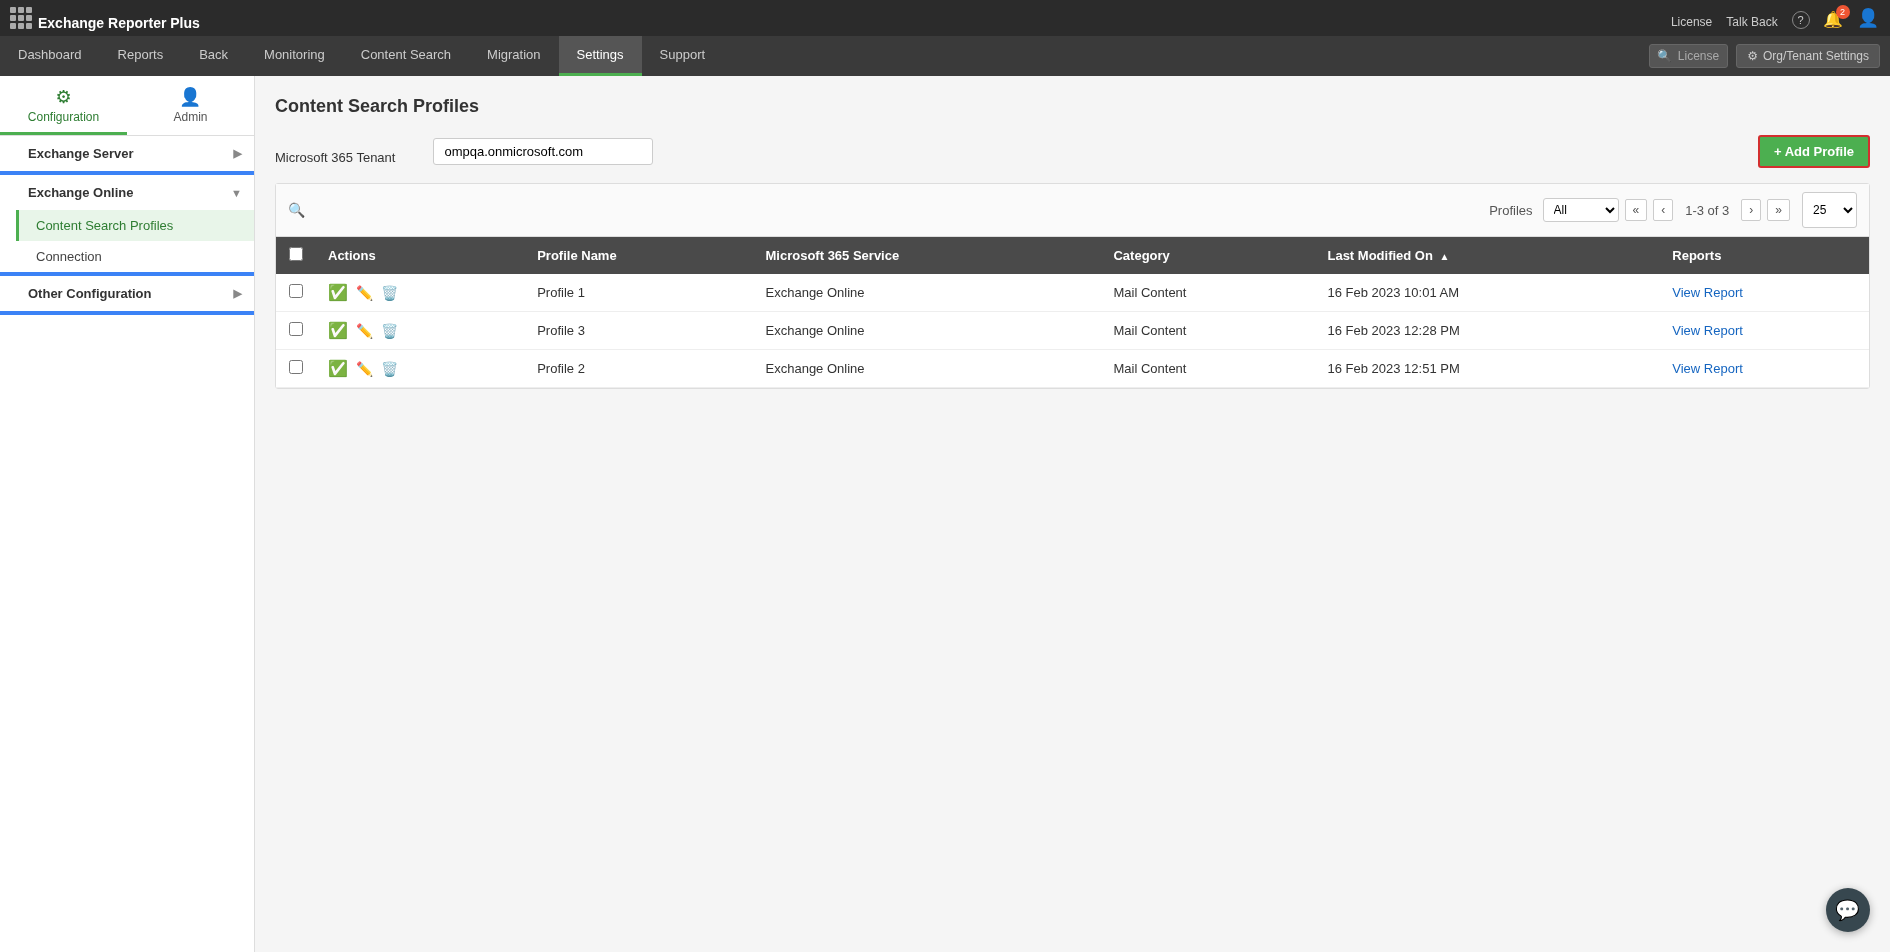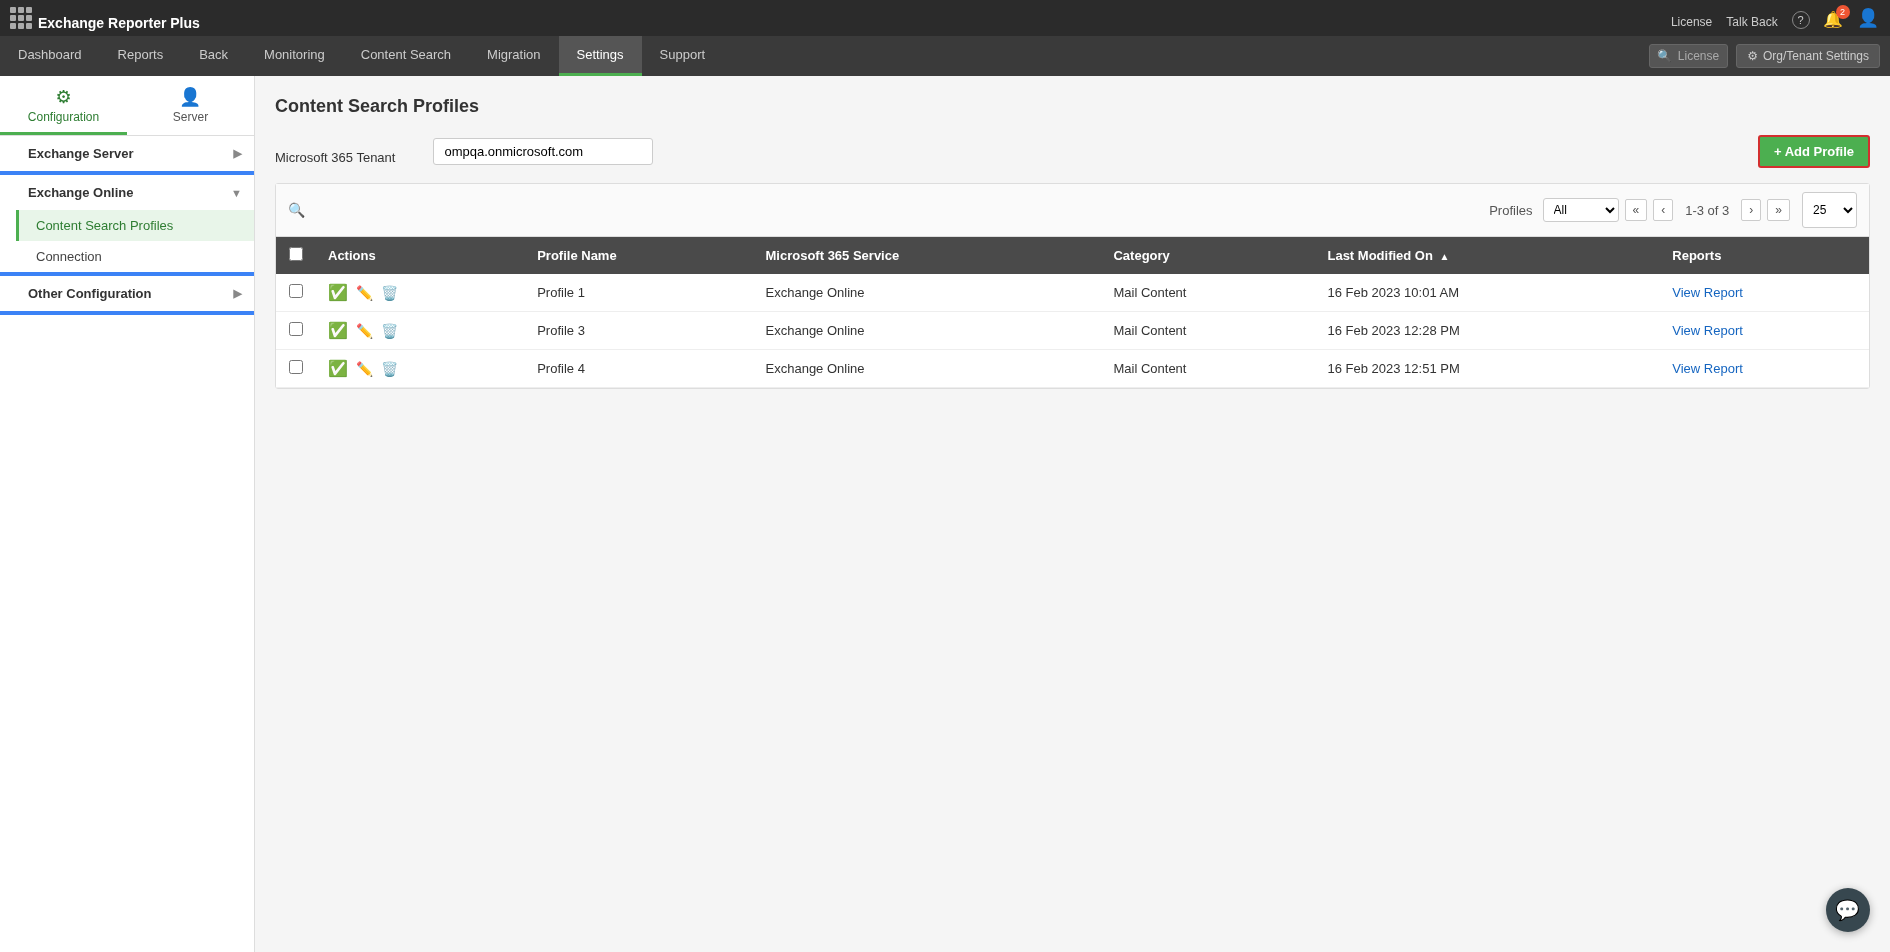--- a/index.html
+++ b/index.html
@@ -314,21 +314,21 @@
 <div class="page-layout">
 
   <div class="sidebar">
     <div class="sidebar-tabs">
       <div class="sidebar-tab active">
         <span class="sidebar-tab-icon">⚙</span>
         <span>Configuration</span>
       </div>
       <div class="sidebar-tab">
         <span class="sidebar-tab-icon">👤</span>
-        <span>Server</span>
+        <span>Admin</span>
       </div>
     </div>
 
     <div class="sidebar-section">
       <div class="sidebar-section-header">
         <span>Exchange Server</span>
         <span class="chevron">▶</span>
       </div>
     </div>
 
@@ -449,21 +449,21 @@
       <td>
         <input type="checkbox" class="checkbox-input" style="">
       </td>
       <td>
         <div class="action-icons">
           <span class="icon-check" title="Activate">✅</span>
           <span class="icon-edit" title="Edit">✏️</span>
           <span class="icon-delete" title="Delete">🗑️</span>
         </div>
       </td>
-      <td>Profile 4</td>
+      <td>Profile 2</td>
       <td>Exchange Online</td>
       <td>Mail Content</td>
       <td>16 Feb 2023 12:51 PM</td>
       <td>
         <a class="view-report-link">View Report</a>
       </td>
     </tr>
           </tbody>
       </table>
     </div>

